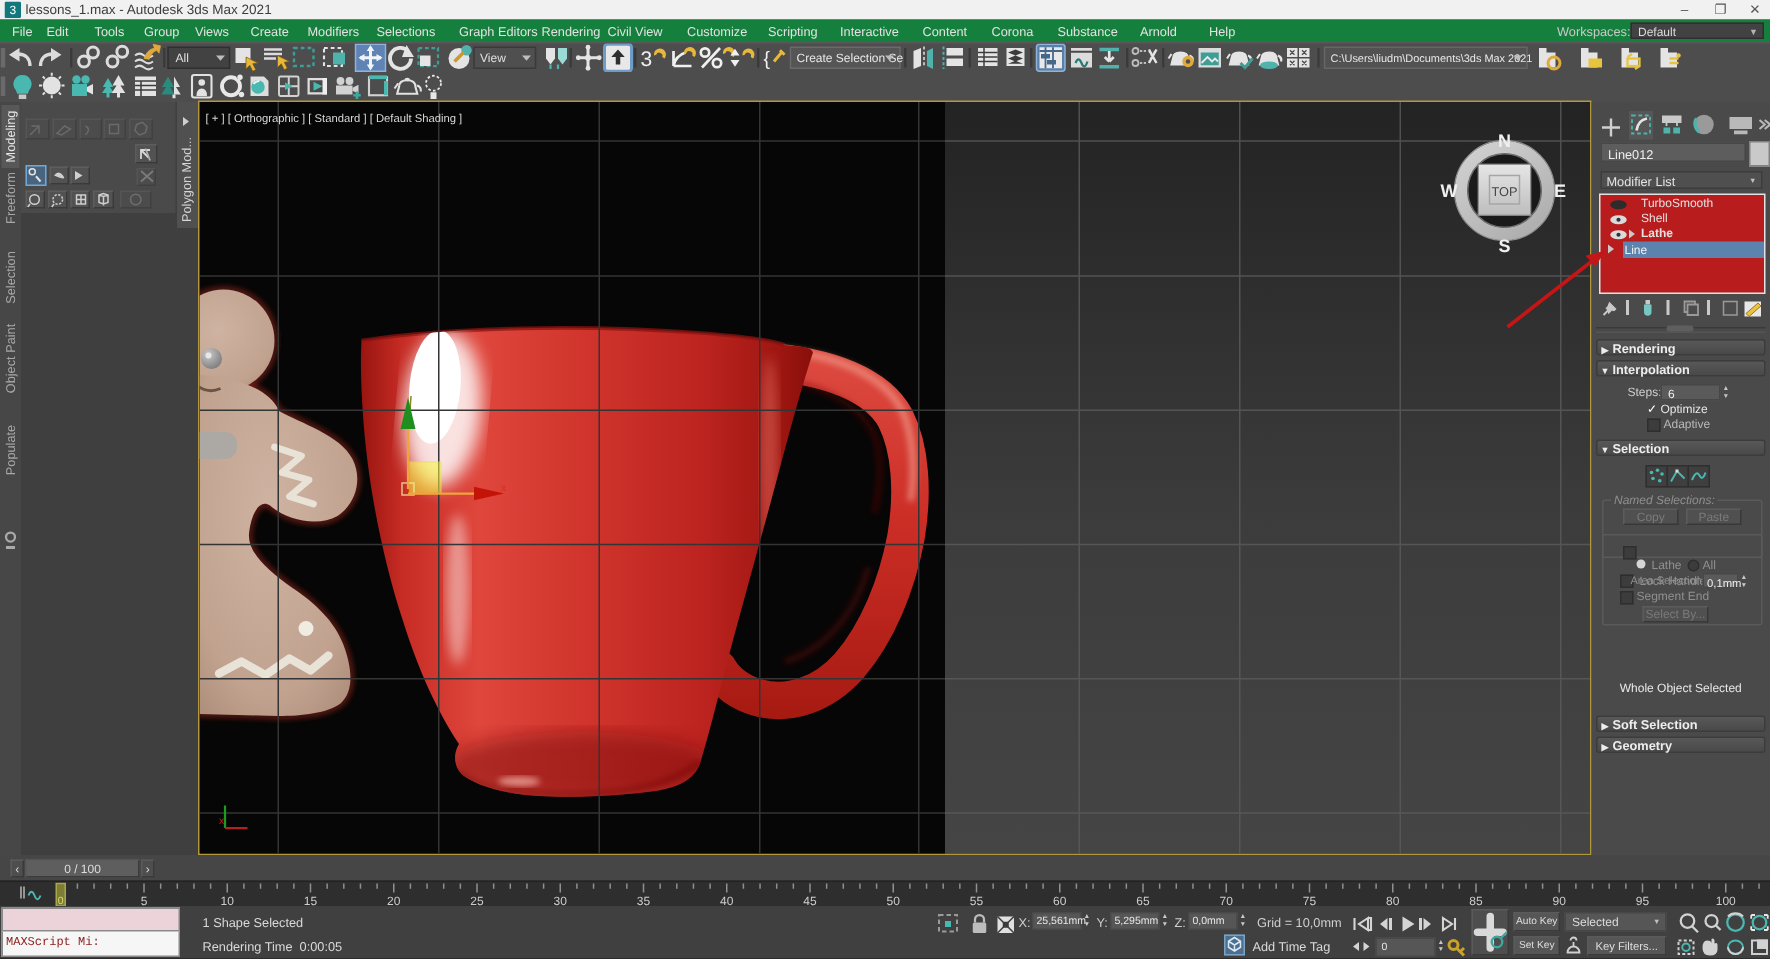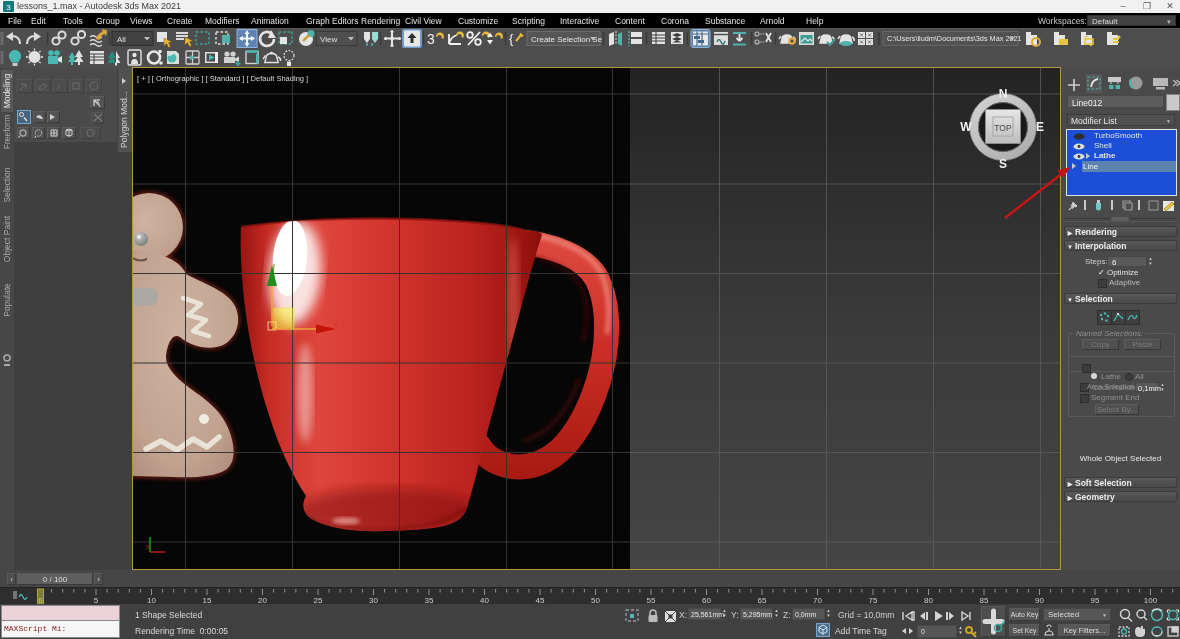--- a/index.html
+++ b/index.html
@@ -4,21 +4,21 @@
 <style>
   html,body{margin:0;padding:0;}
   body{width:1180px;height:639px;overflow:hidden;position:relative;
        font-family:"Liberation Sans",sans-serif;background:#4a4a4a;}
   .abs{position:absolute;}
   
   #titlebar{left:0;top:0;width:1180px;height:13px;background:#f1f1f1;color:#3c3c3c;font-size:9px;}
   #titlebar .txt{position:absolute;left:17px;top:1px;}
   .winbtn{position:absolute;top:0;width:14px;height:12px;color:#555;font-size:9px;text-align:center;line-height:12px;}
   
-  #menubar{left:0;top:13px;width:1180px;height:15px;background:#000000;color:#e2e2e2;font-size:8.5px;}
+  #menubar{left:0;top:13px;width:1180px;height:15px;background:#15803d;color:#e2e2e2;font-size:8.5px;}
   #menubar span{position:absolute;top:3px;}
   
   #tb1{left:0;top:28px;width:1180px;height:20px;background:#4d4d4d;border-top:1px solid #585858;box-sizing:border-box;}
   #tb2{left:0;top:48px;width:1180px;height:20px;background:#4d4d4d;}
   .ddfield{position:absolute;background:#424242;border:1px solid #2f2f2f;color:#dcdcdc;font-size:8px;box-sizing:border-box;}
   .ddarrow{position:absolute;right:3px;color:#b5b5b5;font-size:6px;top:2px;}
   
   #lefttabs{left:0;top:68px;width:14px;height:502px;background:#474747;}
   .vtab{position:absolute;left:1px;height:12px;color:#a8a8a8;font-size:8.5px;white-space:nowrap;
         transform:rotate(-90deg);transform-origin:0 0;text-align:center;line-height:12px;}
@@ -61,21 +61,21 @@
 </div>
 
 <div id="menubar" class="abs">
   <span style="left:8px">File</span>
     <span style="left:31px">Edit</span>
     <span style="left:63px">Tools</span>
   <span style="left:96px">Group</span>
     <span style="left:130px">Views</span>
     <span style="left:167px">Create</span>
   <span style="left:205px">Modifiers</span>
-    <span style="left:251px">Animation</span>
+    <span style="left:251px">Selections</span>
     <span style="left:306px">Graph Editors</span>
   <span style="left:361px">Rendering</span>
     <span style="left:405px">Civil View</span>
     <span style="left:458px">Customize</span>
   <span style="left:512px">Scripting</span>
     <span style="left:560px">Interactive</span>
     <span style="left:615px">Content</span>
   <span style="left:661px">Corona</span>
     <span style="left:705px">Substance</span>
     <span style="left:760px">Arnold</span>
@@ -586,21 +586,21 @@
     <path d="M112,8 l3.5,3 -3.5,3 M115.5,8 l3.5,3 -3.5,3" stroke="#b9b9b9" stroke-width="1.4" fill="none"></path>
   </svg>
 
   <div class="fld" style="left:6px;top:27px;width:97px;height:13px;background:#5d5d5d;padding:2px 0 0 4px;font-size:8.5px;">Line012</div>
   <div class="abs" style="left:105px;top:26px;width:12px;height:15px;background:#c9c9c9;border:1px solid #828282;"></div>
 
   <div class="abs" style="left:6px;top:46px;width:108px;height:12px;background:#4f4f4f;border:1px solid #3c3c3c;color:#e4e4e4;font-size:8.5px;padding-top:1px;padding-left:3px;box-sizing:border-box;">Modifier List
     <span style="position:absolute;right:3px;top:3px;font-size:5px;color:#c0c0c0;">▼</span>
   </div>
 
-  <div class="abs" style="left:5px;top:61px;width:111px;height:67px;background:#1d4ed8;border:1px solid #e2e2e2;box-sizing:border-box;">
+  <div class="abs" style="left:5px;top:61px;width:111px;height:67px;background:#b91c1c;border:1px solid #e2e2e2;box-sizing:border-box;">
     <div class="abs" style="left:0;top:1px;width:100%;height:10px;">
       <svg class="abs" style="left:6px;top:1.5px" width="14" height="8">
           <ellipse cx="6" cy="3.5" rx="5.5" ry="3" fill="#2c2c2c"></ellipse>
         </svg>
       <span class="abs" style="left:27px;top:0;color:#e2e2e2;">TurboSmooth</span>
     </div>
     <div class="abs" style="left:0;top:11px;width:100%;height:10px;">
       <svg class="abs" style="left:6px;top:1.5px" width="14" height="8">
           <ellipse cx="6" cy="3.5" rx="5.5" ry="3" fill="#dadada"></ellipse>
           <circle cx="6" cy="3.5" r="1.4" fill="#333"></circle>

